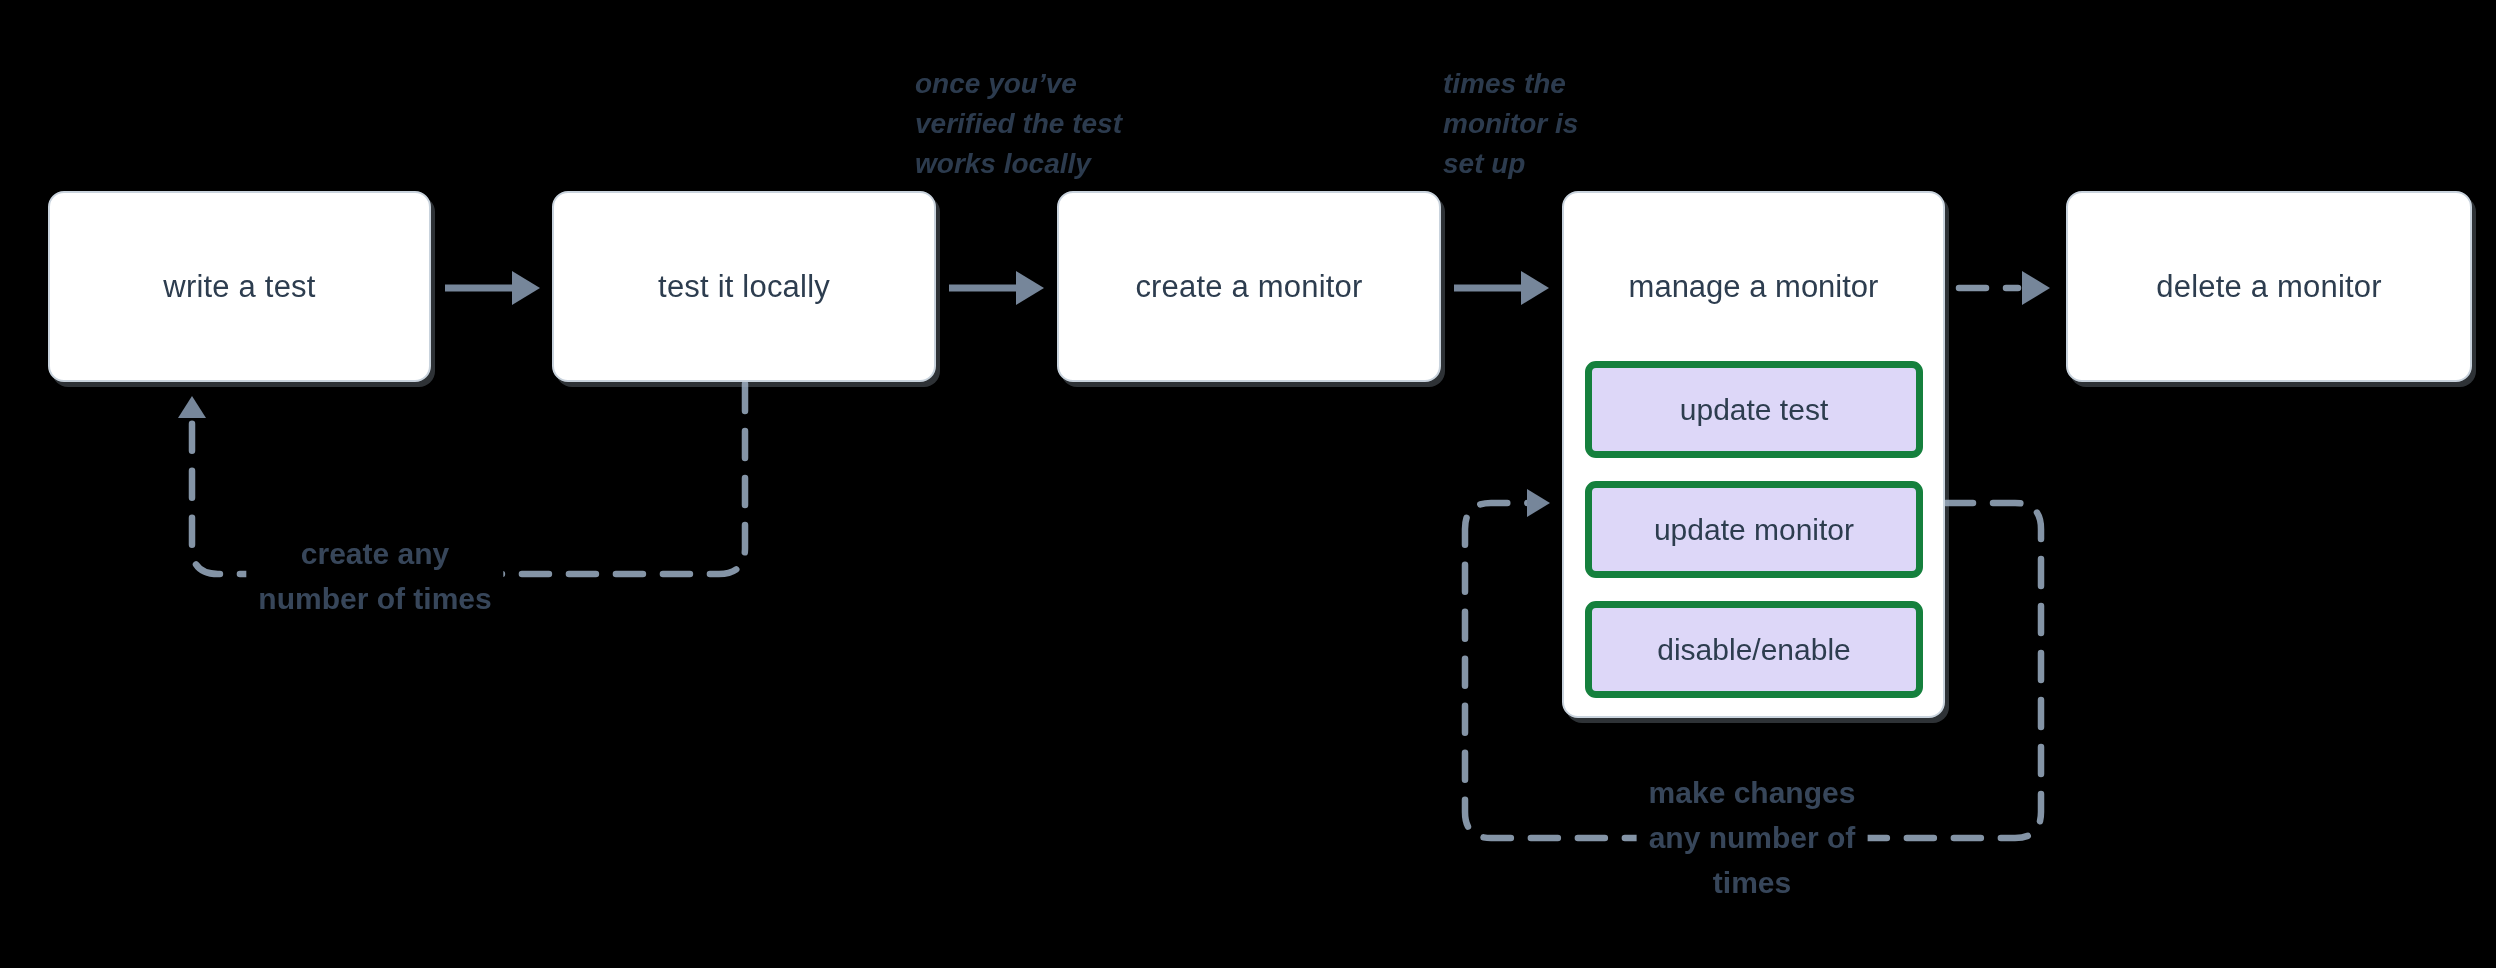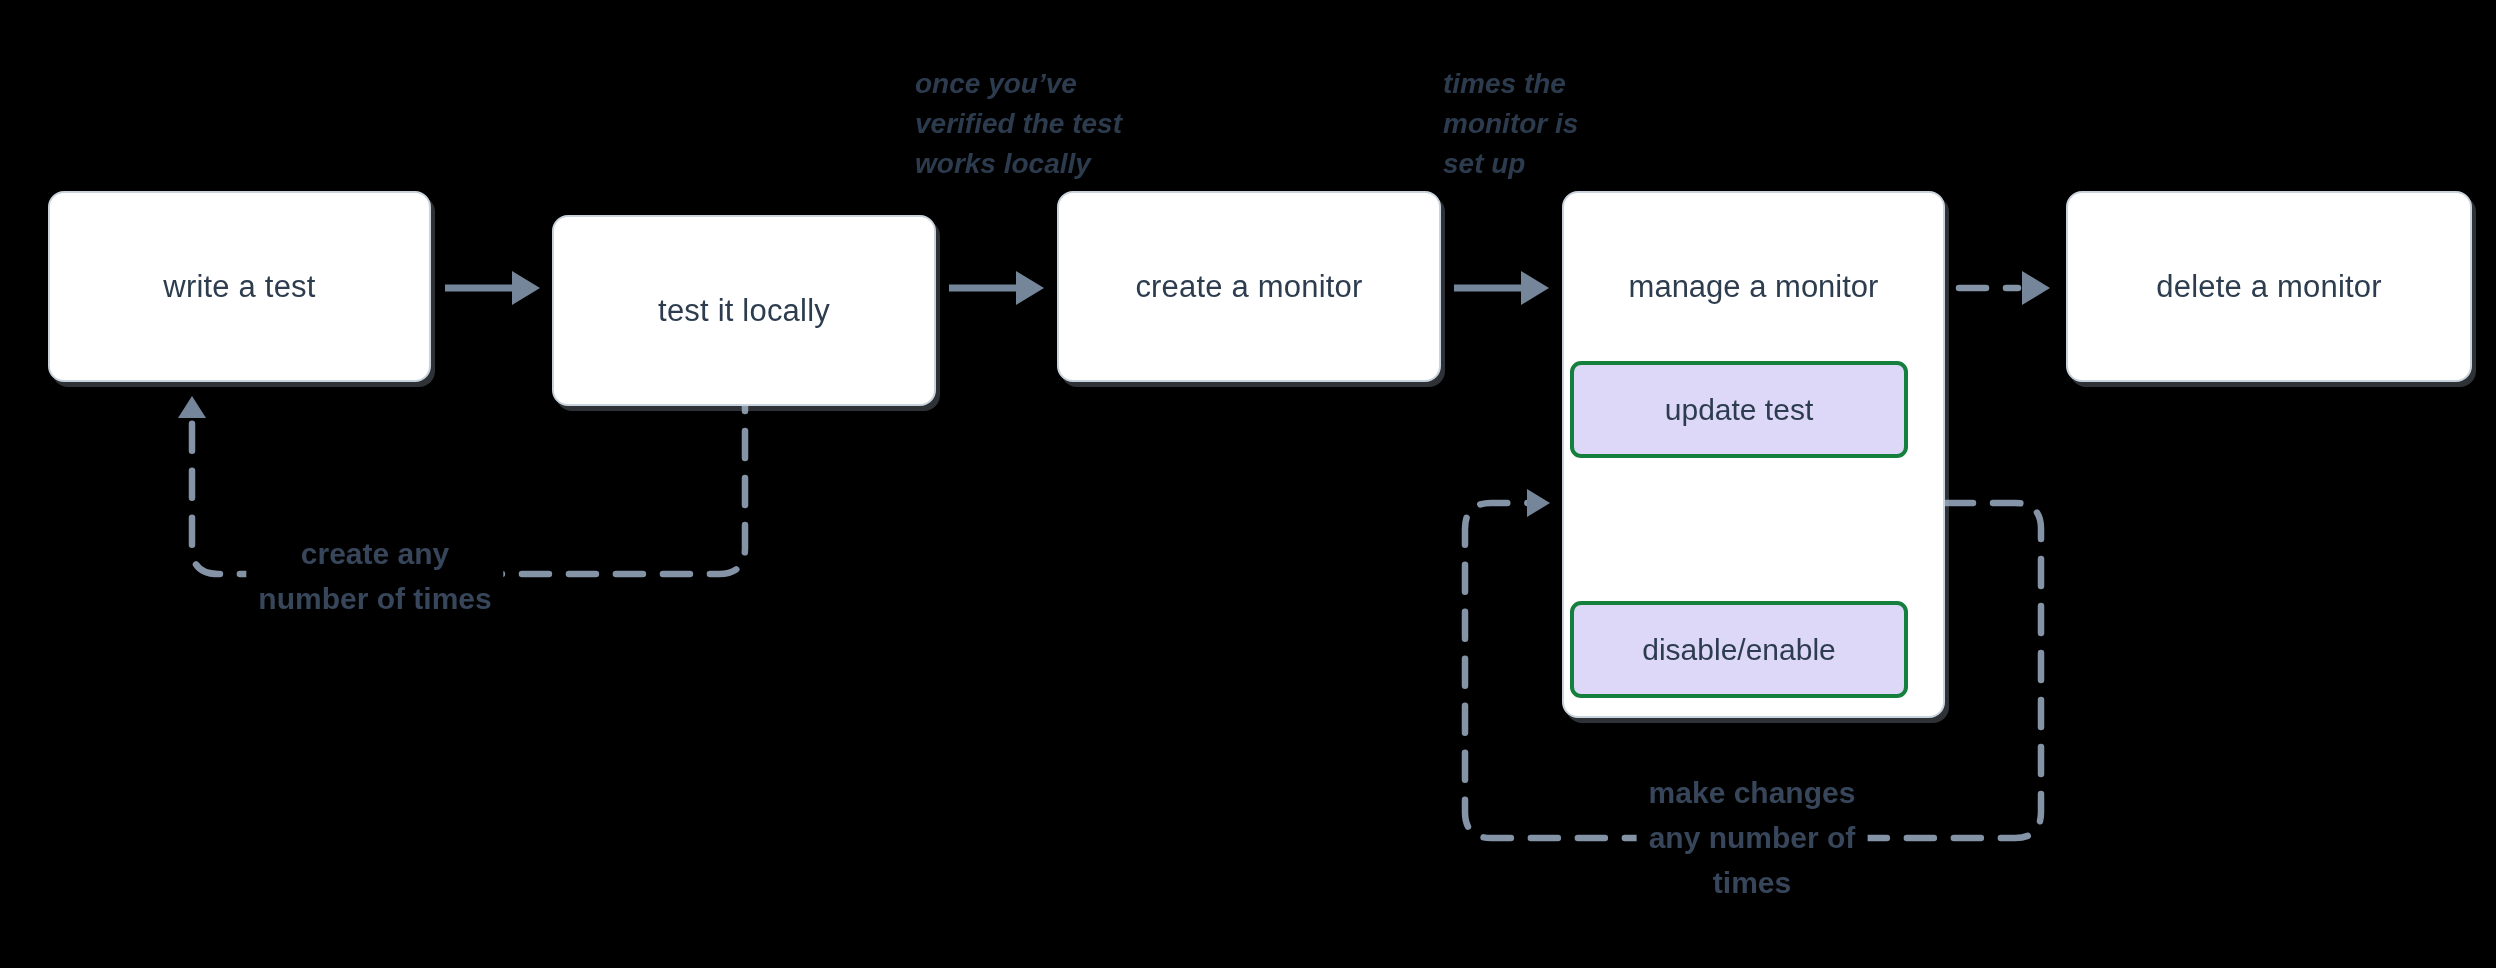--- a/index.html
+++ b/index.html
@@ -35,40 +35,40 @@
     display: flex;
     align-items: center;
     justify-content: center;
   }
   .node-label {
     color: #2d3d4f;
     font-size: 31px;
     letter-spacing: 0.2px;
   }
   .node-1 { left:   48px; top: 191px; width: 383px; height: 191px; }
-  .node-2 { left:  552px; top: 191px; width: 384px; height: 191px; margin-top: 24px; }
+  .node-2 { left:  552px; top: 191px; width: 384px; height: 191px; }
   .node-3 { left: 1057px; top: 191px; width: 384px; height: 191px; }
   .node-4 { left: 1562px; top: 191px; width: 383px; height: 527px; align-items: flex-start; text-decoration: underline; }
   .node-5 { left: 2066px; top: 191px; width: 406px; height: 191px; }
 
   .manage-title {
     position: absolute;
     top: 76px; left: 0; right: 0;
     text-align: center;
     color: #2d3d4f;
     font-size: 31px;
   }
   .sub-button {
     position: absolute;
-    left: 6px;
+    left: 21px;
     width: 338px;
     height: 97px;
     box-sizing: border-box;
     background: #ddd7f8;
-    border: 4px solid #15803d;
+    border: 7px solid #15803d;
     border-radius: 11px;
     display: flex;
     align-items: center;
     justify-content: center;
     color: #2d3d4f;
     font-size: 30px;
   }
   .sub-button.b1 { top: 168px; }
   .sub-button.b2 { top: 288px; }
   .sub-button.b3 { top: 408px; }
@@ -137,20 +137,23 @@
 
   <div class="node node-3">
     <span class="node-label">create a monitor</span>
   </div>
 
   <div class="node node-4">
     <div class="manage-title">manage a monitor</div>
     <div class="sub-button b1">
       <span>update test</span>
     </div>
+    <div class="sub-button b2">
+      <span>update monitor</span>
+    </div>
     <div class="sub-button b3">
       <span>disable/enable</span>
     </div>
   </div>
 
   <div class="node node-5">
     <span class="node-label">delete a monitor</span>
   </div>
 
   <div class="annotation a1">

